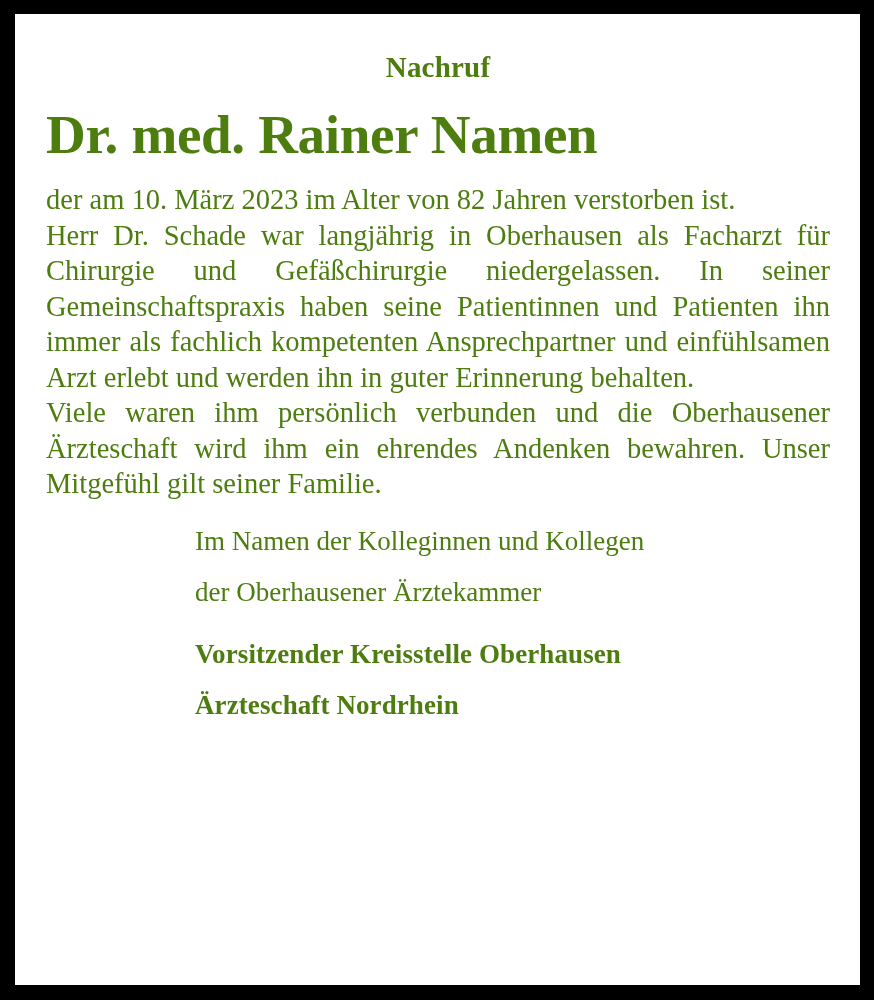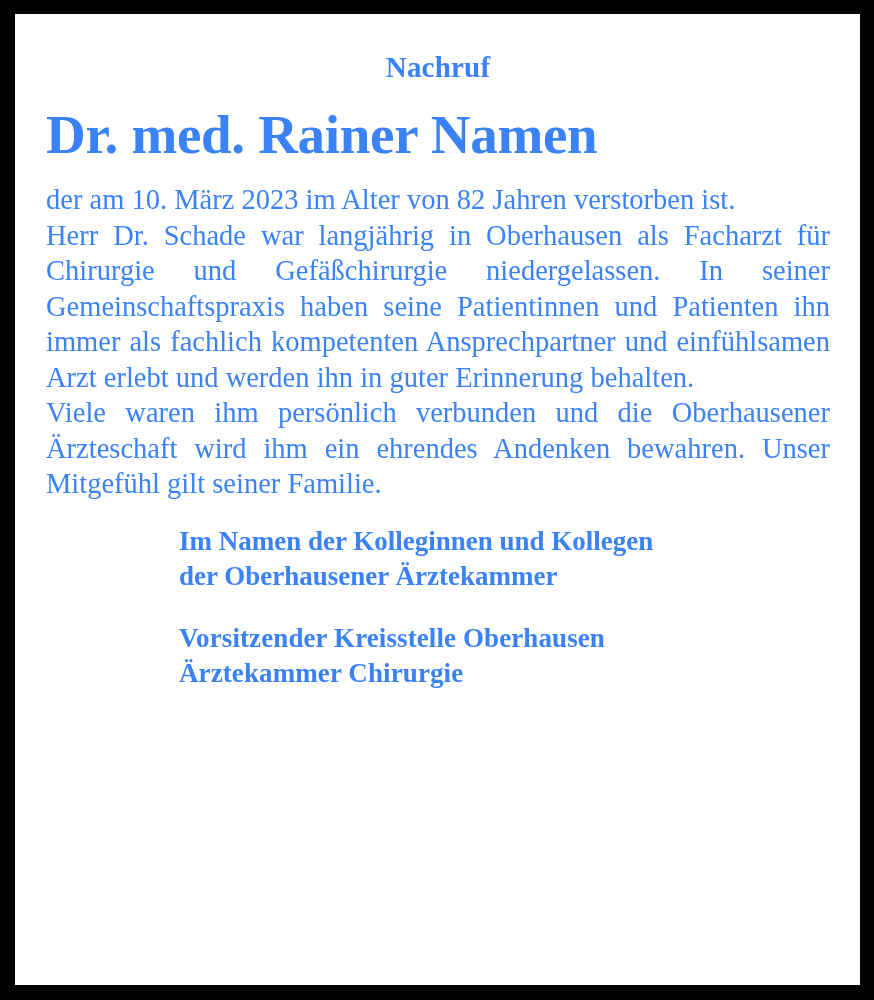--- a/index.html
+++ b/index.html
@@ -16,21 +16,21 @@
     padding: 14px 14px 15px 15px;
     font-family: "Liberation Serif", "DejaVu Serif", serif;
     overflow: hidden;
   }
 
   .notice-card {
     width: 100%;
     height: 100%;
     box-sizing: border-box;
     background: #ffffff;
-    color: #3b82f6;
+    color: #4d7c0f;
     padding: 30px 30px 0 31px;
     overflow: hidden;
   }
 
   .notice-title {
     text-align: center;
     font-size: 29px;
     font-weight: bold;
     line-height: 1.1;
     letter-spacing: 0.2px;
@@ -61,23 +61,22 @@
   }
 
   .signature-block {
     margin-top: 22px;
     padding-left: 133px;
     font-size: 27px;
     line-height: 35px;
   }
 
   .sig-line {
-    margin: 0;
+    margin: 16px;
     white-space: nowrap;
-    font-weight: bold;
   }
 
   .sig-group-names {
     margin-top: 27px;
     font-weight: bold;
     letter-spacing: 0.1px;
   }
 
   .sig-group-names .sig-line {
     line-height: 35px;
@@ -106,19 +105,19 @@
     </div>
 
     <div class="signature-block">
 
       <p class="sig-line">Im Namen der Kolleginnen und Kollegen</p>
 
       <p class="sig-line">der Oberhausener Ärztekammer</p>
 
       <div class="sig-group-names">
         <p class="sig-line">Vorsitzender Kreisstelle Oberhausen</p>
-        <p class="sig-line">Ärztekammer Chirurgie</p>
+        <p class="sig-line">Ärzteschaft Nordrhein</p>
       </div>
 
     </div>
 
   </div>
 </div>
 
 </body></html>

